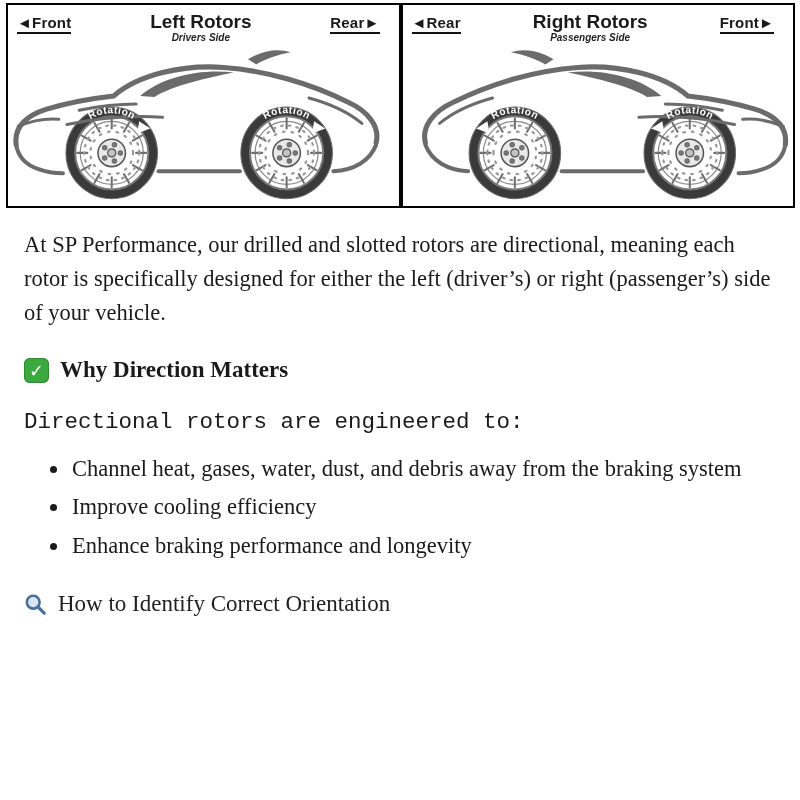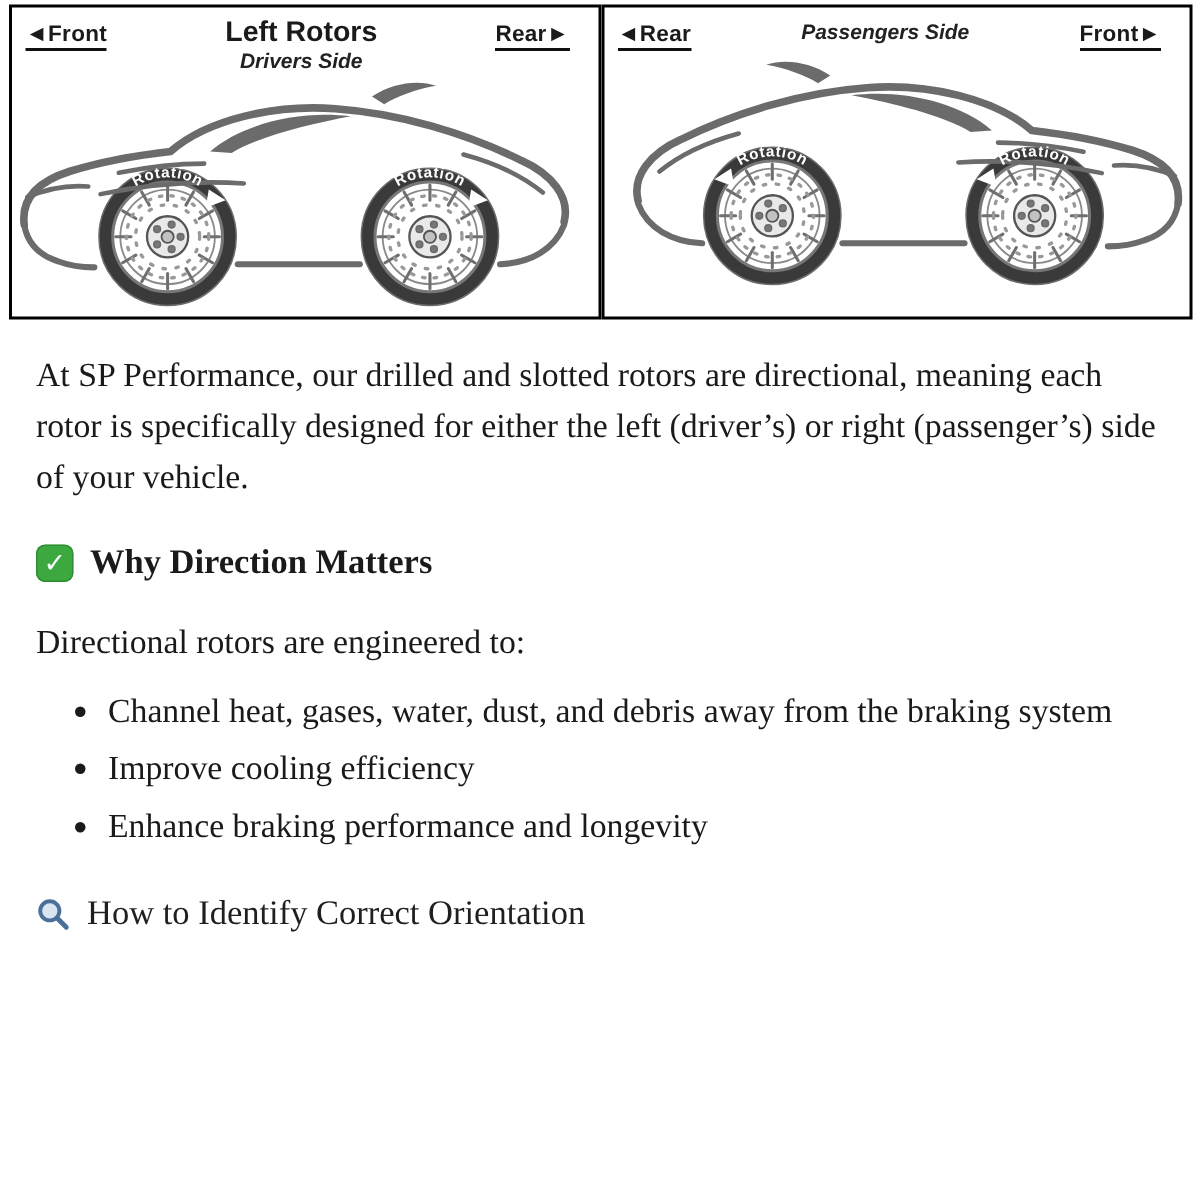--- a/index.html
+++ b/index.html
@@ -29,21 +29,21 @@
     font-weight:bold;
     font-size:15px;
     border-bottom:2px solid #111;
     padding-bottom:1px;
     white-space:nowrap;
     margin-top:2px;
     letter-spacing:.2px;
   }
   .titles { flex:1; text-align:center; }
   .panel-title { font-size:19px; font-weight:bold; line-height:1.02; }
-  .panel-subtitle { font-size:14px; font-weight:bold; font-style:italic; color:#222; margin-top:1px; }
+  .panel-subtitle { font-size:10px; font-weight:bold; font-style:italic; color:#222; margin-top:1px; }
   .car-svg { display:block; width:100%; height:auto; margin-top:-4px; }
   .rot-text {
     fill:#fff;
     font-family:"Liberation Sans", sans-serif;
     font-size:10px;
     font-weight:bold;
     letter-spacing:.5px;
   }
   .rot-arrow { fill:#fff; }
 
@@ -52,21 +52,21 @@
   .intro { margin:8px 0 20px;font-family:Liberation Serif, serif; }
   .sec-heading {
     display:flex;
     align-items:center;
     gap:11px;
     font-size:23px;
     font-weight:bold;
     margin:24px 0 18px;
   }
   .sec-heading.regular { font-weight:normal; color:#1f1f1f; }
-  .lead { margin:0 0 12px; }
+  .lead { margin:0 0 12px;font-family:Liberation Mono, monospace; }
   ul.bullets { margin:10px 0 20px; padding-left:46px; }
   ul.bullets li { margin:5px 0; padding-left:2px; }
   .check-icon {
     flex:0 0 auto;
     width:25px; height:25px;
     background:#3ba93f;           
     color:#fff;
     border-radius:6px;
     display:inline-flex;
     align-items:center;
@@ -154,20 +154,21 @@
           <text class="rot-text" text-anchor="middle"><textPath href="#rot-arc" startOffset="50%">Rotation</textPath></text>
           <path class="rot-arrow" d="M 27,-31 l 11,7 -13,5 z"></path>
         </g>
       </svg>
     </div>
 
     <div class="panel">
       <div class="panel-header">
         <span class="dir"><span>◄</span><span>Rear</span></span>
         <span class="titles">
+          <div class="panel-title">Right Rotors</div>
           <div class="panel-subtitle">Passengers Side</div>
         </span>
         <span class="dir"><span>Front</span><span>►</span></span>
       </div>
       <svg class="car-svg" viewBox="0 0 384 164">
         <use href="#car" transform="translate(384,0) scale(-1,1)"></use>
         <g transform="translate(110,112)">
           <text class="rot-text" text-anchor="middle"><textPath href="#rot-arc" startOffset="50%">Rotation</textPath></text>
           <path class="rot-arrow" d="M -27,-31 l -11,7 13,5 z"></path>
         </g>

